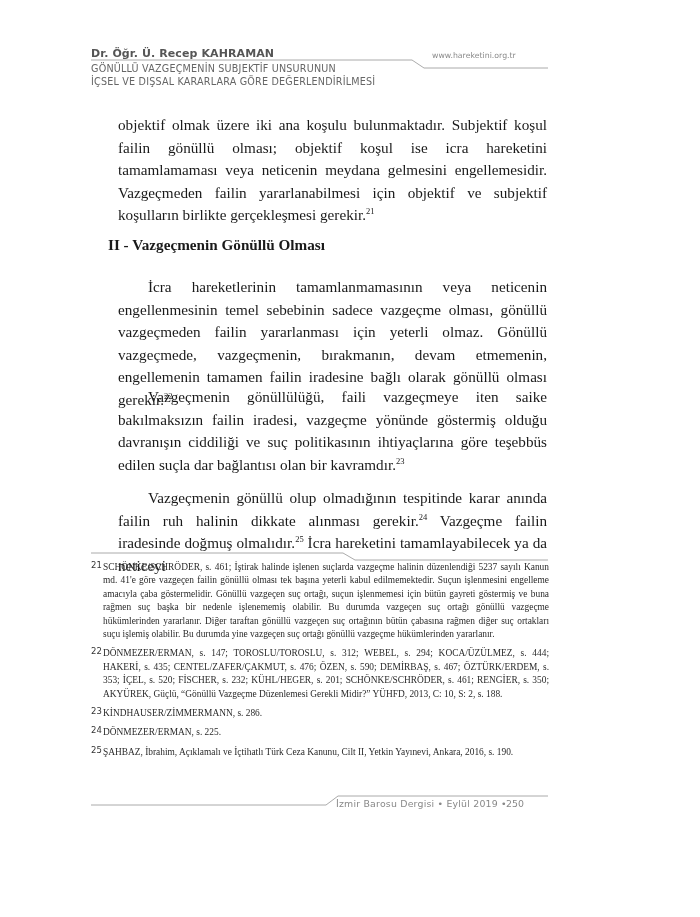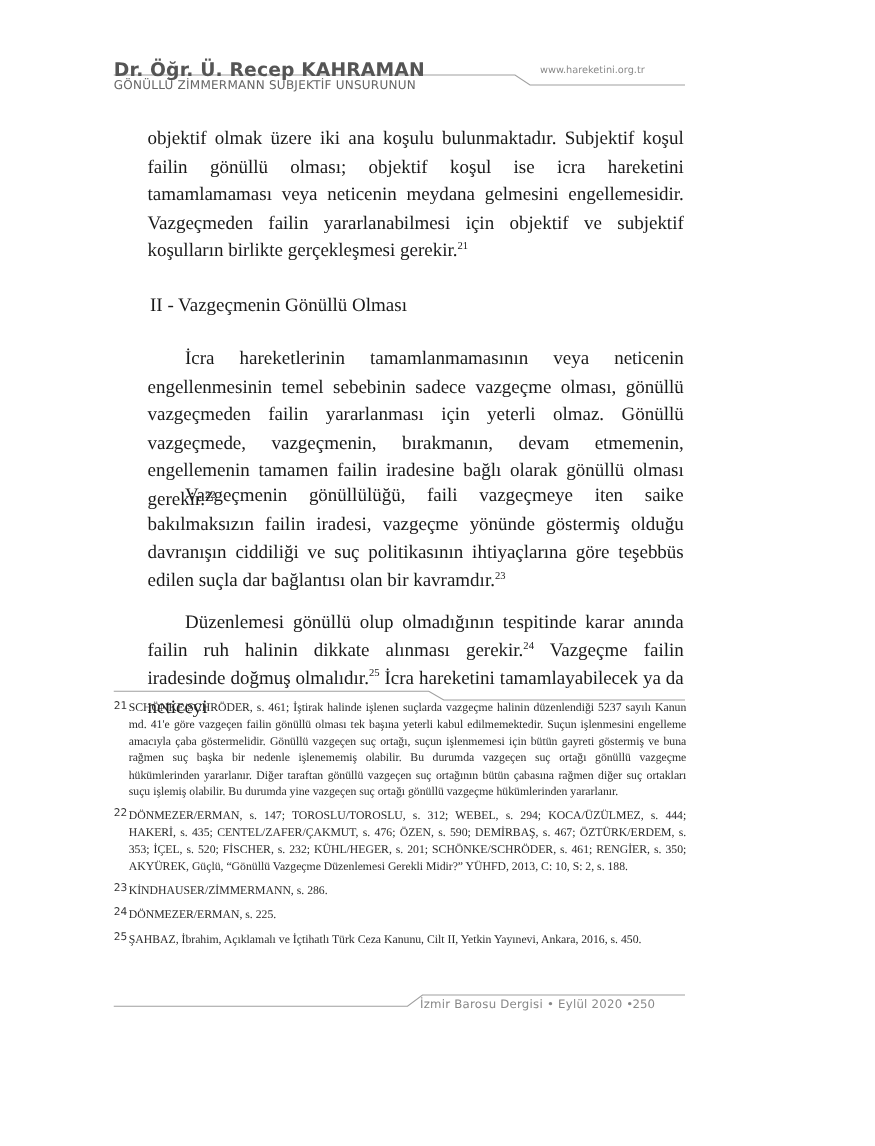--- a/index.html
+++ b/index.html
@@ -14,21 +14,21 @@
       overflow: hidden;
       font-family: "Liberation Serif", "DejaVu Serif", serif;
       color: #1a1a1a;
     }
     
     .rh-author {
       position: absolute;
       left: 91px;
       top: 47px;
       font-family: "DejaVu Sans", "Liberation Sans", sans-serif;
-      font-size: 15px;
+      font-size: 11px;
       font-weight: bold;
       color: #555555;
       letter-spacing: 0.1px;
     }
     .rh-title {
       position: absolute;
       left: 91px;
       top: 62px;
       font-family: "DejaVu Sans", "Liberation Sans", sans-serif;
       font-size: 9.6px;
@@ -61,27 +61,27 @@
       line-height: 22.6px;
       text-align: justify;
       color: #1a1a1a;
     }
     .body-text p {
       margin: 0;
     }
     .body-text .indent {
       text-indent: 30px;
     }
-    .p1 { top: 100px; }
+    .p1 { top: 114px; }
     .heading {
       position: absolute;
-      left: 120px;
+      left: 108px;
       top: 236px;
       font-size: 15.2px;
-      font-weight: normal;
+      font-weight: bold;
       color: #1a1a1a;
     }
     .p2 { top: 276px; }
     .p3 { top: 386px; }
     .p4 { top: 487px; }
     sup.fnref {
       font-size: 8.5px;
       line-height: 0;
       vertical-align: 6px;
     }
@@ -136,40 +136,41 @@
 <body>
 
 <svg class="rule-svg" viewBox="0 0 700 917">
   <polyline points="91,60 412,60 424,68 548,68" fill="none" stroke="#a0a0a0" stroke-width="0.9"></polyline>
   <polyline points="91,553 343,553 355,560 548,560" fill="none" stroke="#a0a0a0" stroke-width="0.9"></polyline>
   <polyline points="91,805 326,805 338,796 548,796" fill="none" stroke="#a0a0a0" stroke-width="0.9"></polyline>
 </svg>
 
 <div class="rh-author">Dr. Öğr. Ü. Recep KAHRAMAN</div>
 <div class="rh-title">
-  <div>GÖNÜLLÜ ZİMMERMANN SUBJEKTİF UNSURUNUN</div>
+  <div>GÖNÜLLÜ VAZGEÇMENİN SUBJEKTİF UNSURUNUN</div>
+  <div>İÇSEL VE DIŞSAL KARARLARA GÖRE DEĞERLENDİRİLMESİ</div>
 </div>
 <div class="rh-url">www.hareketini.org.tr</div>
 
 <div class="body-text p1">
   <p><span>objektif olmak üzere iki ana koşulu bulunmaktadır. Subjektif koşul failin gönüllü olması; objektif koşul ise icra hareketini tamamlamaması veya neticenin meydana gelmesini engellemesidir. Vazgeçmeden failin yararlanabilmesi için objektif ve subjektif koşulların birlikte gerçekleşmesi gerekir.</span><sup class="fnref">21</sup></p>
 </div>
 
 <div class="heading">II - Vazgeçmenin Gönüllü Olması</div>
 
 <div class="body-text p2">
   <p class="indent"><span>İcra hareketlerinin tamamlanmamasının veya neticenin engellenmesinin temel sebebinin sadece vazgeçme olması, gönüllü vazgeçmeden failin yararlanması için yeterli olmaz. Gönüllü vazgeçmede, vazgeçmenin, bırakmanın, devam etmemenin, engellemenin tamamen failin iradesine bağlı olarak gönüllü olması gerekir.</span><sup class="fnref">22</sup></p>
 </div>
 
 <div class="body-text p3">
   <p class="indent"><span>Vazgeçmenin gönüllülüğü, faili vazgeçmeye iten saike bakılmaksızın failin iradesi, vazgeçme yönünde göstermiş olduğu davranışın ciddiliği ve suç politikasının ihtiyaçlarına göre teşebbüs edilen suçla dar bağlantısı olan bir kavramdır.</span><sup class="fnref">23</sup></p>
 </div>
 
 <div class="body-text p4">
-  <p class="indent"><span>Düzenlemesi gönüllü olup olmadığının tespitinde karar anında failin ruh halinin dikkate alınması gerekir.</span><sup class="fnref">24</sup><span> Vazgeçme failin iradesinde doğmuş olmalıdır.</span><sup class="fnref">25</sup><span> İcra hareketini tamamlayabilecek ya da neticeyi</span></p>
+  <p class="indent"><span>Vazgeçmenin gönüllü olup olmadığının tespitinde karar anında failin ruh halinin dikkate alınması gerekir.</span><sup class="fnref">24</sup><span> Vazgeçme failin iradesinde doğmuş olmalıdır.</span><sup class="fnref">25</sup><span> İcra hareketini tamamlayabilecek ya da neticeyi</span></p>
 </div>
 
 <div class="footnotes">
   <div class="fn">
     <span class="fn-num">21</span>
     <span class="fn-text">SCHÖNKE/SCHRÖDER, s. 461; İştirak halinde işlenen suçlarda vazgeçme halinin düzenlendiği 5237 sayılı Kanun md. 41'e göre vazgeçen failin gönüllü olması tek başına yeterli kabul edilmemektedir. Suçun işlenmesini engelleme amacıyla çaba göstermelidir. Gönüllü vazgeçen suç ortağı, suçun işlenmemesi için bütün gayreti göstermiş ve buna rağmen suç başka bir nedenle işlenememiş olabilir. Bu durumda vazgeçen suç ortağı gönüllü vazgeçme hükümlerinden yararlanır. Diğer taraftan gönüllü vazgeçen suç ortağının bütün çabasına rağmen diğer suç ortakları suçu işlemiş olabilir. Bu durumda yine vazgeçen suç ortağı gönüllü vazgeçme hükümlerinden yararlanır.</span>
   </div>
   <div class="fn">
     <span class="fn-num">22</span>
     <span class="fn-text">DÖNMEZER/ERMAN, s. 147; TOROSLU/TOROSLU, s. 312; WEBEL, s. 294; KOCA/ÜZÜLMEZ, s. 444; HAKERİ, s. 435; CENTEL/ZAFER/ÇAKMUT, s. 476; ÖZEN, s. 590; DEMİRBAŞ, s. 467; ÖZTÜRK/ERDEM, s. 353; İÇEL, s. 520; FİSCHER, s. 232; KÜHL/HEGER, s. 201; SCHÖNKE/SCHRÖDER, s. 461; RENGİER, s. 350; AKYÜREK, Güçlü, “Gönüllü Vazgeçme Düzenlemesi Gerekli Midir?” YÜHFD, 2013, C: 10, S: 2, s. 188.</span>
@@ -177,18 +178,18 @@
   <div class="fn">
     <span class="fn-num">23</span>
     <span class="fn-text">KİNDHAUSER/ZİMMERMANN, s. 286.</span>
   </div>
   <div class="fn">
     <span class="fn-num">24</span>
     <span class="fn-text">DÖNMEZER/ERMAN, s. 225.</span>
   </div>
   <div class="fn">
     <span class="fn-num">25</span>
-    <span class="fn-text">ŞAHBAZ, İbrahim, Açıklamalı ve İçtihatlı Türk Ceza Kanunu, Cilt II, Yetkin Yayınevi, Ankara, 2016, s. 450.</span>
+    <span class="fn-text">ŞAHBAZ, İbrahim, Açıklamalı ve İçtihatlı Türk Ceza Kanunu, Cilt II, Yetkin Yayınevi, Ankara, 2016, s. 190.</span>
   </div>
 </div>
 
-<div class="rf-journal">İzmir Barosu Dergisi • Eylül 2020 •</div>
+<div class="rf-journal">İzmir Barosu Dergisi • Eylül 2019 •</div>
 <div class="rf-page">250</div>
 
 </body></html>

